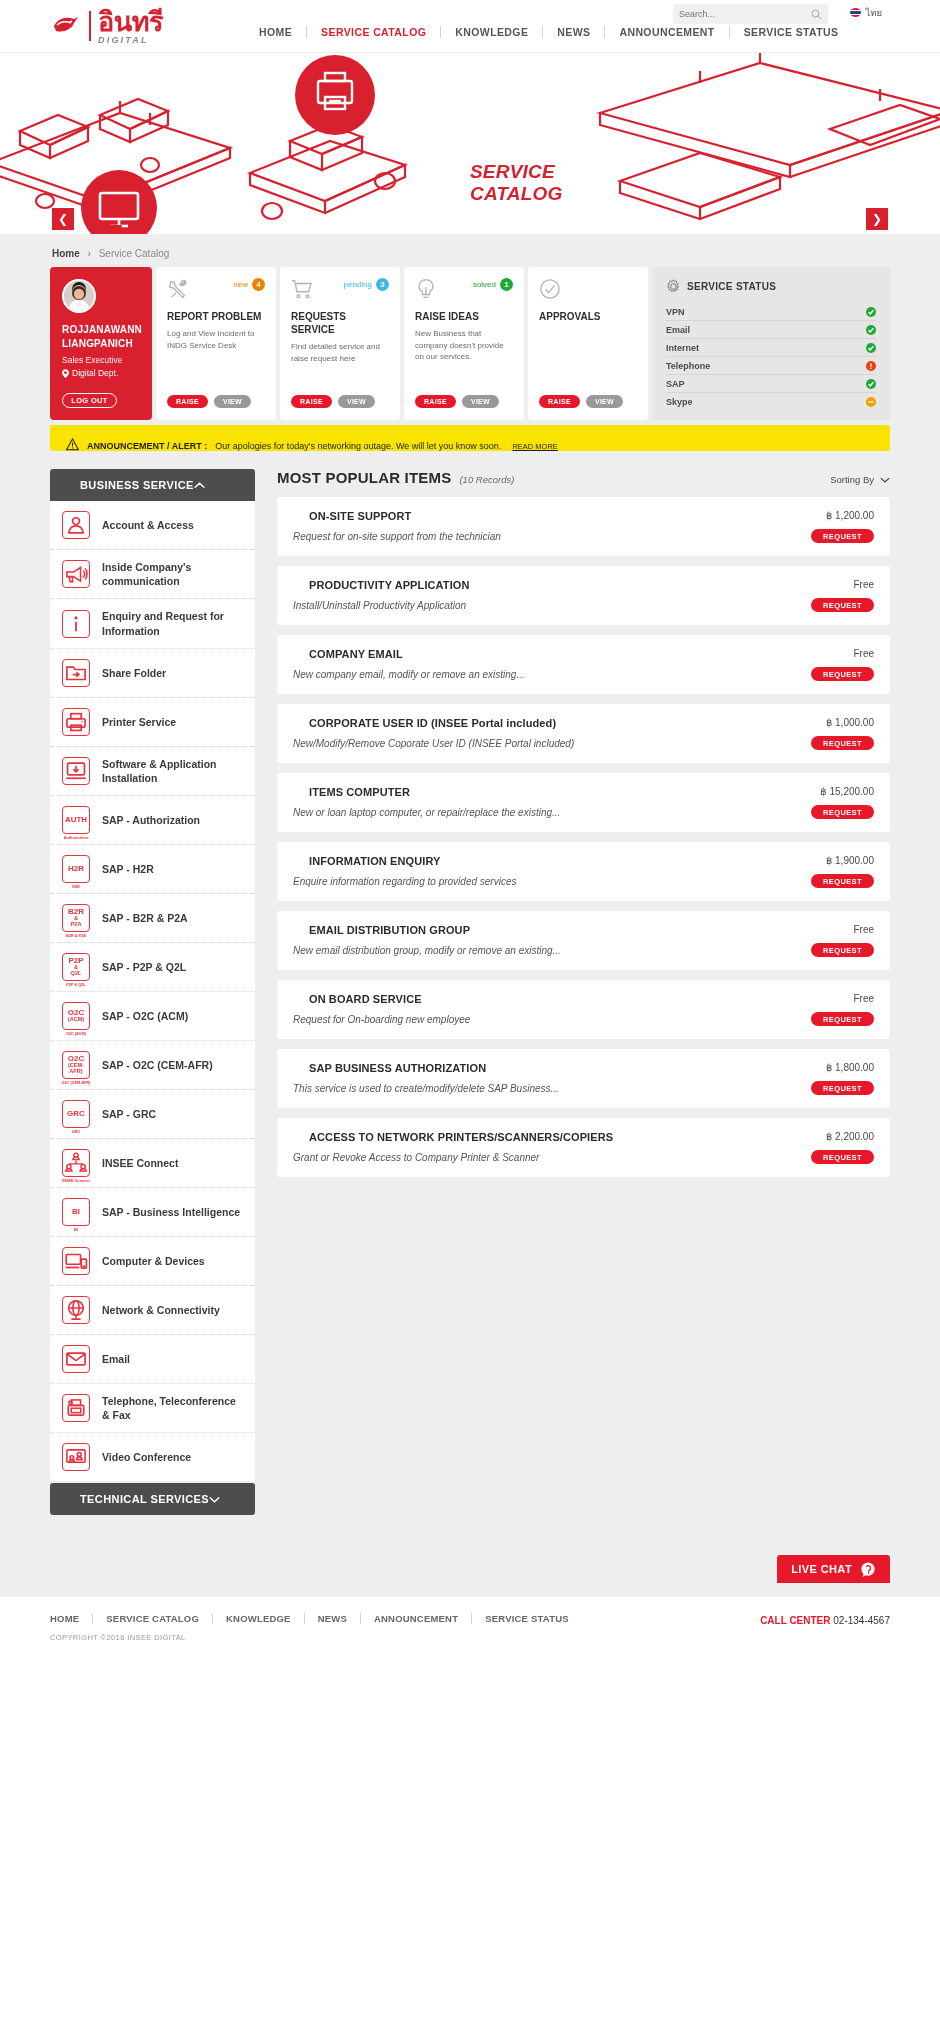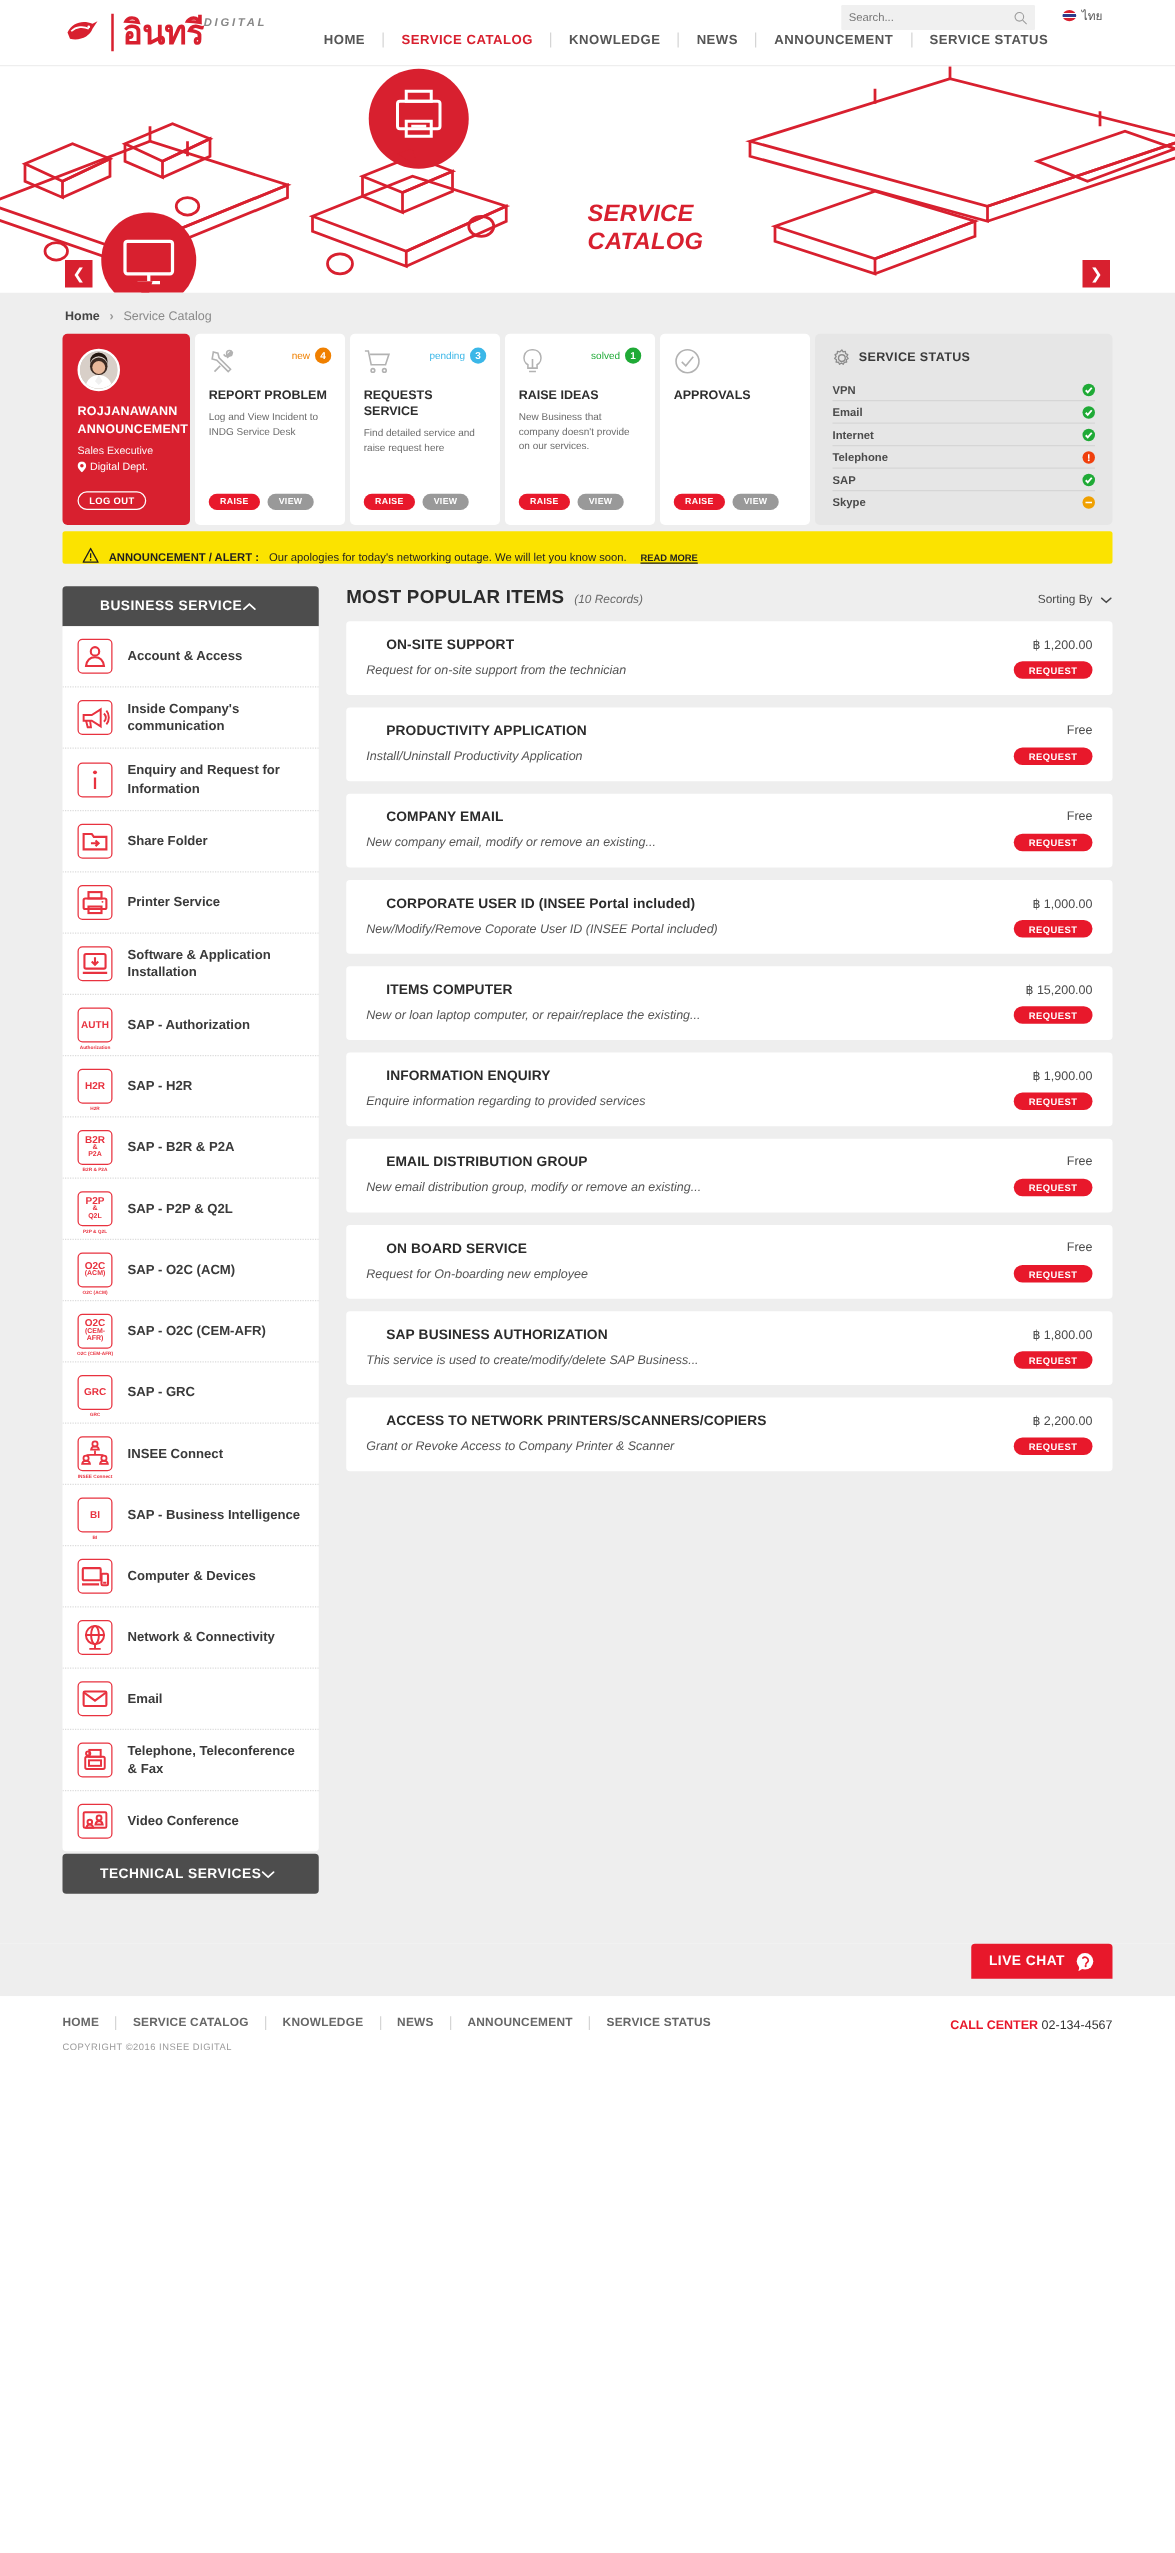--- a/index.html
+++ b/index.html
@@ -15,21 +15,21 @@
   .topbar {
     height: 52px;
     background: #fff;
     display: flex;
     align-items: center;
     position: relative;
     padding: 0 30px;
   }
   .logo-wrap { display: flex; align-items: center; gap: 4px; margin-left: 22px; }
   .logo-bird { width: 30px; height: 26px; }
-  .logo-txt { display: flex; flex-direction: row; line-height: 1; }
+  .logo-txt { display: flex; flex-direction: column; line-height: 1; }
   .logo-thai {
     font-size: 27px; font-weight: bold; color: #d8202f;
     letter-spacing: -0.5px; font-family: "DejaVu Sans", sans-serif;
   }
   .logo-sub {
     font-size: 9px; font-weight: bold; color: #888; letter-spacing: 2.2px;
     font-style: italic; margin-top: 1px;
   }
   .main-nav {
     position: absolute; left: 245px; top: 26px;
@@ -153,21 +153,21 @@
   .dot svg { position: absolute; inset: 0; }
 
   
   .announce {
     margin-top: 5px; background: #fbe300; border-radius: 2px;
     height: 26px; display: flex; align-items: flex-end; padding: 0 16px; gap: 8px;
   }
   .warn-ico { width: 13px; height: 13px; }
   .announce .lbl { font-size: 9px; font-weight: bold; color: #1f1f1f; }
   .announce .msg { font-size: 9px; color: #1f1f1f; }
-  .announce .more { font-size: 7.5px; font-weight: bold; color: #1f1f1f; text-decoration: underline; margin-left: 3px; }
+  .announce .more { font-size: 7.5px; font-weight: normal; color: #1f1f1f; text-decoration: underline; margin-left: 3px; }
 
   
   .layout { display: flex; gap: 22px; margin-top: 18px; padding-bottom: 40px; align-items: flex-start; }
 
   
   .sidebar { width: 205px; }
   .side-head {
     background: #4d4d4d; color: #fff; height: 32px; border-radius: 3px 3px 0 0;
     display: flex; align-items: center; 
     padding: 0 30px; font-size: 11px; font-weight: bold; letter-spacing: .4px;
@@ -359,21 +359,21 @@
       <div class="avatar">
         <svg width="30" height="30" viewBox="0 0 30 30">
           <rect width="30" height="30" fill="#d8cfc8"></rect>
           <circle cx="15" cy="12" r="7" fill="#3b2a22"></circle>
           <circle cx="15" cy="13" r="5.2" fill="#e8b89a"></circle>
           <path d="M8 11 A7 7 0 0 1 22 11 L22 8 A7 7 0 0 0 8 8 Z" fill="#241812"></path>
           <path d="M4 30 C5 22 10 19 15 19 C20 19 25 22 26 30 Z" fill="#ffffff"></path>
           <path d="M15 19 L12 24 L15 27 L18 24 Z" fill="#f0f0f0"></path>
         </svg>
       </div>
-      <div class="user-name">ROJJANAWANN ANNOUNCEMENT</div>
+      <div class="user-name">ROJJANAWANN LIANGPANICH</div>
       <div class="user-role">Sales Executive</div>
       <div class="user-dept">
         <svg class="pin" viewBox="0 0 8 10">
           <path d="M4 0 C1.8 0 0 1.8 0 4 C0 6.6 4 10 4 10 C4 10 8 6.6 8 4 C8 1.8 6.2 0 4 0 Z" fill="#fff"></path>
           <circle cx="4" cy="4" r="1.6" fill="#d8202f"></circle>
         </svg>
         <span>Digital Dept.</span>
       </div>
       <div class="logout">LOG OUT</div>
     </div>

